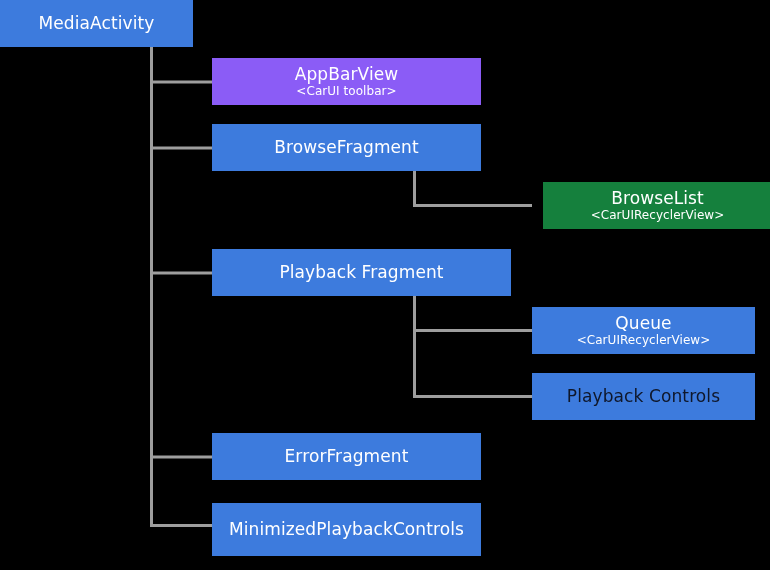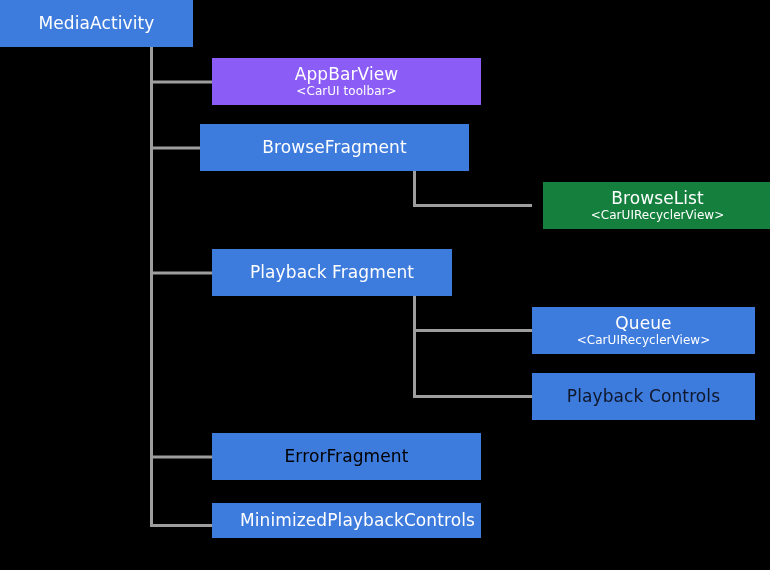--- a/index.html
+++ b/index.html
@@ -75,43 +75,43 @@
 
   <div class="node single" style="left: 0px; top: 0px; width: 193px; height: 47px; background: rgb(61, 123, 221); color: rgb(255, 255, 255);">
     <span class="title">MediaActivity</span>
   </div>
 
   <div class="node" style="left: 212px; top: 58px; width: 269px; height: 47px; background: #8b5cf6; color: rgb(255, 255, 255);">
     <span class="title">AppBarView</span>
     <span class="subtitle">&lt;CarUI toolbar&gt;</span>
   </div>
 
-  <div class="node single" style="left: 200px; top: 124px; width: 269px; height: 47px; background: rgb(61, 123, 221); color: rgb(255, 255, 255);">
+  <div class="node single" style="left: 212px; top: 124px; width: 269px; height: 47px; background: rgb(61, 123, 221); color: rgb(255, 255, 255);">
     <span class="title">BrowseFragment</span>
   </div>
 
   <div class="node" style="left: 532px; top: 182px; width: 229px; height: 47px; background: #15803d; color: rgb(255, 255, 255); margin-left: 11px;">
     <span class="title">BrowseList</span>
     <span class="subtitle">&lt;CarUIRecyclerView&gt;</span>
   </div>
 
-  <div class="node single" style="left: 212px; top: 249px; width: 240px; height: 47px; background: rgb(61, 123, 221); color: rgb(255, 255, 255);">
+  <div class="node single" style="left: 212px; top: 249px; width: 299px; height: 47px; background: rgb(61, 123, 221); color: rgb(255, 255, 255);">
     <span class="title">Playback Fragment</span>
   </div>
 
   <div class="node" style="left: 532px; top: 307px; width: 223px; height: 47px; background: rgb(61, 123, 221); color: rgb(255, 255, 255);">
     <span class="title">Queue</span>
     <span class="subtitle">&lt;CarUIRecyclerView&gt;</span>
   </div>
 
   <div class="node single" style="left: 532px; top: 373px; width: 223px; height: 47px; background: rgb(61, 123, 221); color: #0f172a;">
     <span class="title">Playback Controls</span>
   </div>
 
-  <div class="node single" style="left: 212px; top: 433px; width: 269px; height: 47px; background: rgb(61, 123, 221); color: #000000;">
+  <div class="node single" style="left: 212px; top: 433px; width: 269px; height: 47px; background: rgb(61, 123, 221); color: #ffffff;">
     <span class="title">ErrorFragment</span>
   </div>
 
-  <div class="node single" style="left: 212px; top: 503px; width: 269px; height: 35px; background: rgb(61, 123, 221); color: rgb(255, 255, 255); align-items: flex-end;">
+  <div class="node single" style="left: 212px; top: 503px; width: 269px; height: 53px; background: rgb(61, 123, 221); color: rgb(255, 255, 255);">
     <span class="title">MinimizedPlaybackControls</span>
   </div>
 
 </div>
 
 </body></html>

